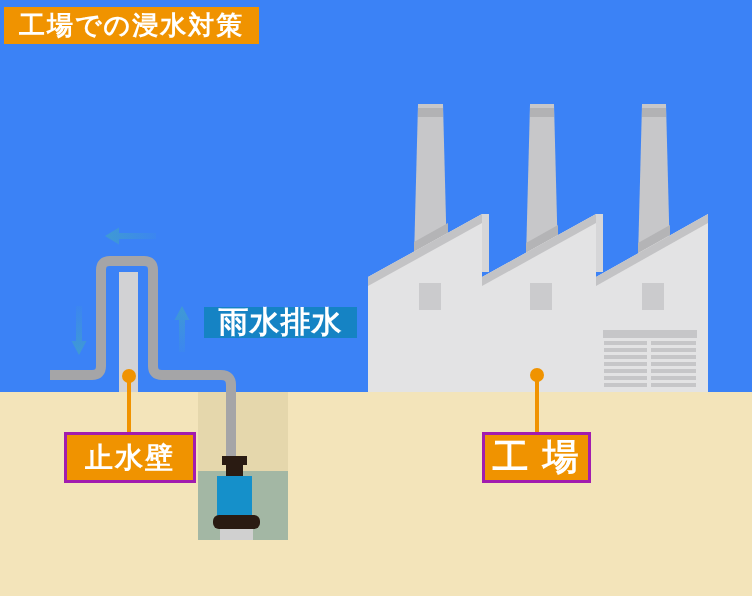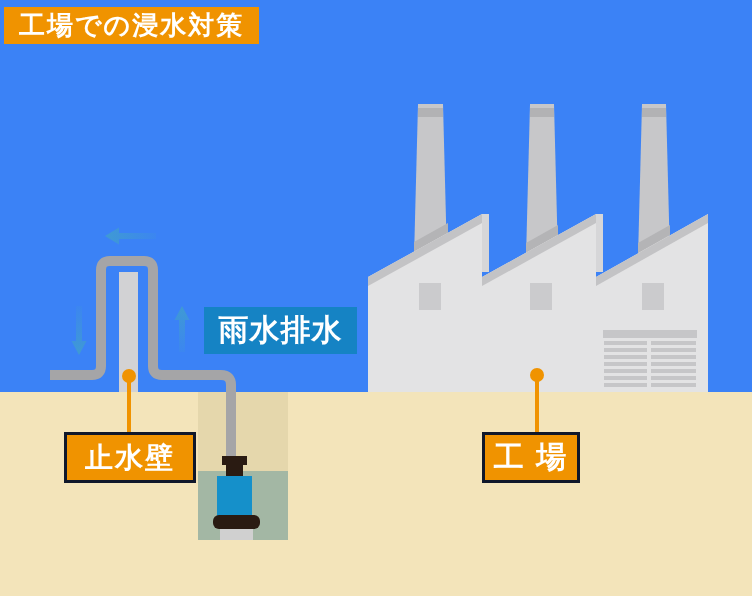--- a/index.html
+++ b/index.html
@@ -17,35 +17,35 @@
     padding:0 15px;
     background:var(--accent-orange,#f09300);
     color:#fff;font-size:26px;font-weight:600;letter-spacing:2px;
     line-height:37px;white-space:nowrap;
   }
   .callout-box{
     display:flex;align-items:center;justify-content:center;
     color:#fff;font-weight:700;white-space:nowrap;
   }
   .rain-label{
-    left:204px;top:307px;width:153px;height:47px;
+    left:204px;top:307px;width:153px;height:31px;
     background:var(--accent-blue,#1583c4);
     font-size:30px;letter-spacing:1px;
   }
   .orange-callout{
     background:var(--accent-orange,#f09300);
-    border:3px solid #0f172a;
+    border:3px solid #a21caf;
   }
   .wall-label{
     left:64px;top:432px;width:132px;height:51px;
     font-size:28px;letter-spacing:2px;
   }
   .factory-label{
-    left:482px;top:432px;width:98px;height:51px;
-    font-size:30px;letter-spacing:2px;
+    left:482px;top:432px;width:109px;height:51px;
+    font-size:36px;letter-spacing:2px;
   }
   .image-note{
     right:14px;top:556px;
     color:var(--note-text,#3a3a3a);
     font-size:23px;letter-spacing:1px;white-space:nowrap;
   }
 </style>
 </head>
 <body>
 

